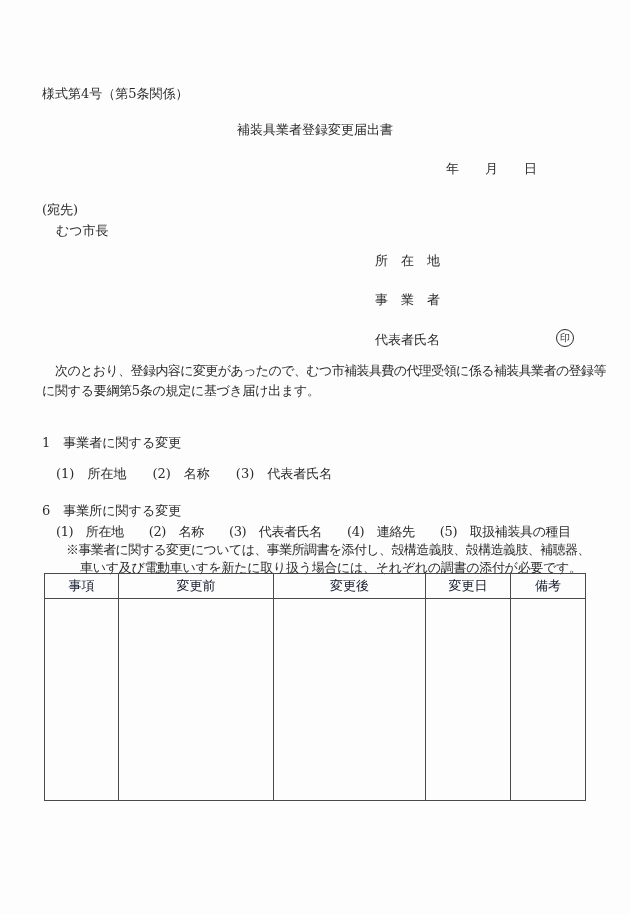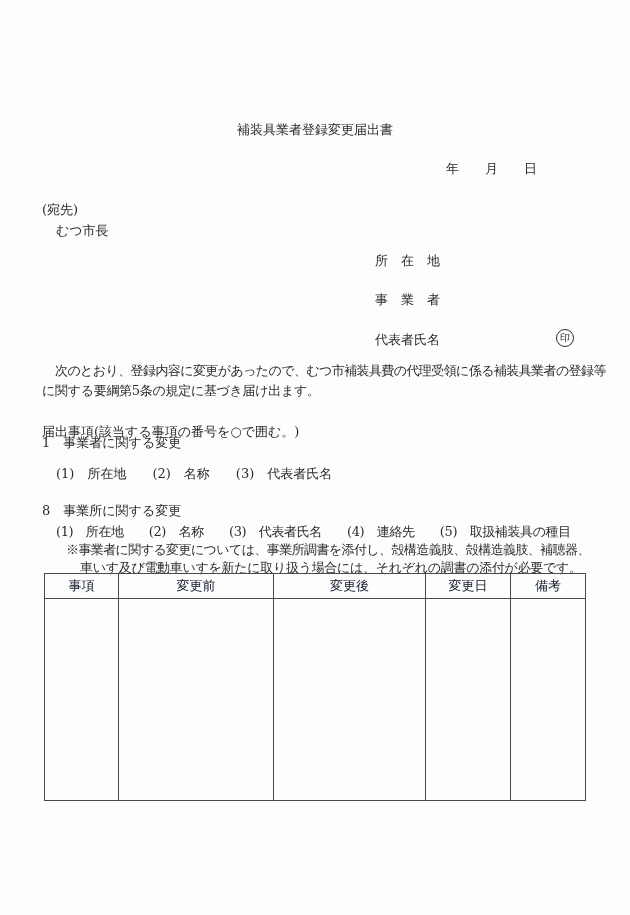--- a/index.html
+++ b/index.html
@@ -81,40 +81,40 @@
   .col-before  { width: 155px; }
   .col-after   { width: 152px; }
   .col-date    { width: 85px; }
   .col-remarks { width: 75px; }
 </style>
 </head>
 <body>
 
 <div class="page">
 
+  <div class="abs form-id">様式第4号（第5条関係）</div>
 
   <div class="abs doc-title">補装具業者登録変更届出書</div>
 
   <div class="abs date-line">年　　月　　日</div>
 
   <div class="abs addressee">(宛先)</div>
   <div class="abs mayor">むつ市長</div>
 
   <div class="abs addr-label">所　在　地</div>
   <div class="abs biz-label">事　業　者</div>
   <div class="abs rep-label">代表者氏名</div>
   <div class="seal">印</div>
 
   <div class="abs body-l1">次のとおり、登録内容に変更があったので、むつ市補装具費の代理受領に係る補装具業者の登録等</div>
   <div class="abs body-l2">に関する要綱第5条の規定に基づき届け出ます。</div>
 
-  <div class="abs items-head">届出事項(該当する事項の番号を○で囲む。)</div>
   <div class="abs item1">1　事業者に関する変更</div>
   <div class="abs item1-opt">(1)　所在地　　(2)　名称　　(3)　代表者氏名</div>
-  <div class="abs item2">8　事業所に関する変更</div>
+  <div class="abs item2">6　事業所に関する変更</div>
   <div class="abs item2-opt">(1)　所在地　　(2)　名称　　(3)　代表者氏名　　(4)　連絡先　　(5)　取扱補装具の種目</div>
   <div class="abs note1">※事業者に関する変更については、事業所調書を添付し、殻構造義肢、殻構造義肢、補聴器、</div>
   <div class="abs note2">車いす及び電動車いすを新たに取り扱う場合には、それぞれの調書の添付が必要です。</div>
 
   <table class="change-table">
     <colgroup>
       <col class="col-item">
       <col class="col-before">
       <col class="col-after">
       <col class="col-date">

